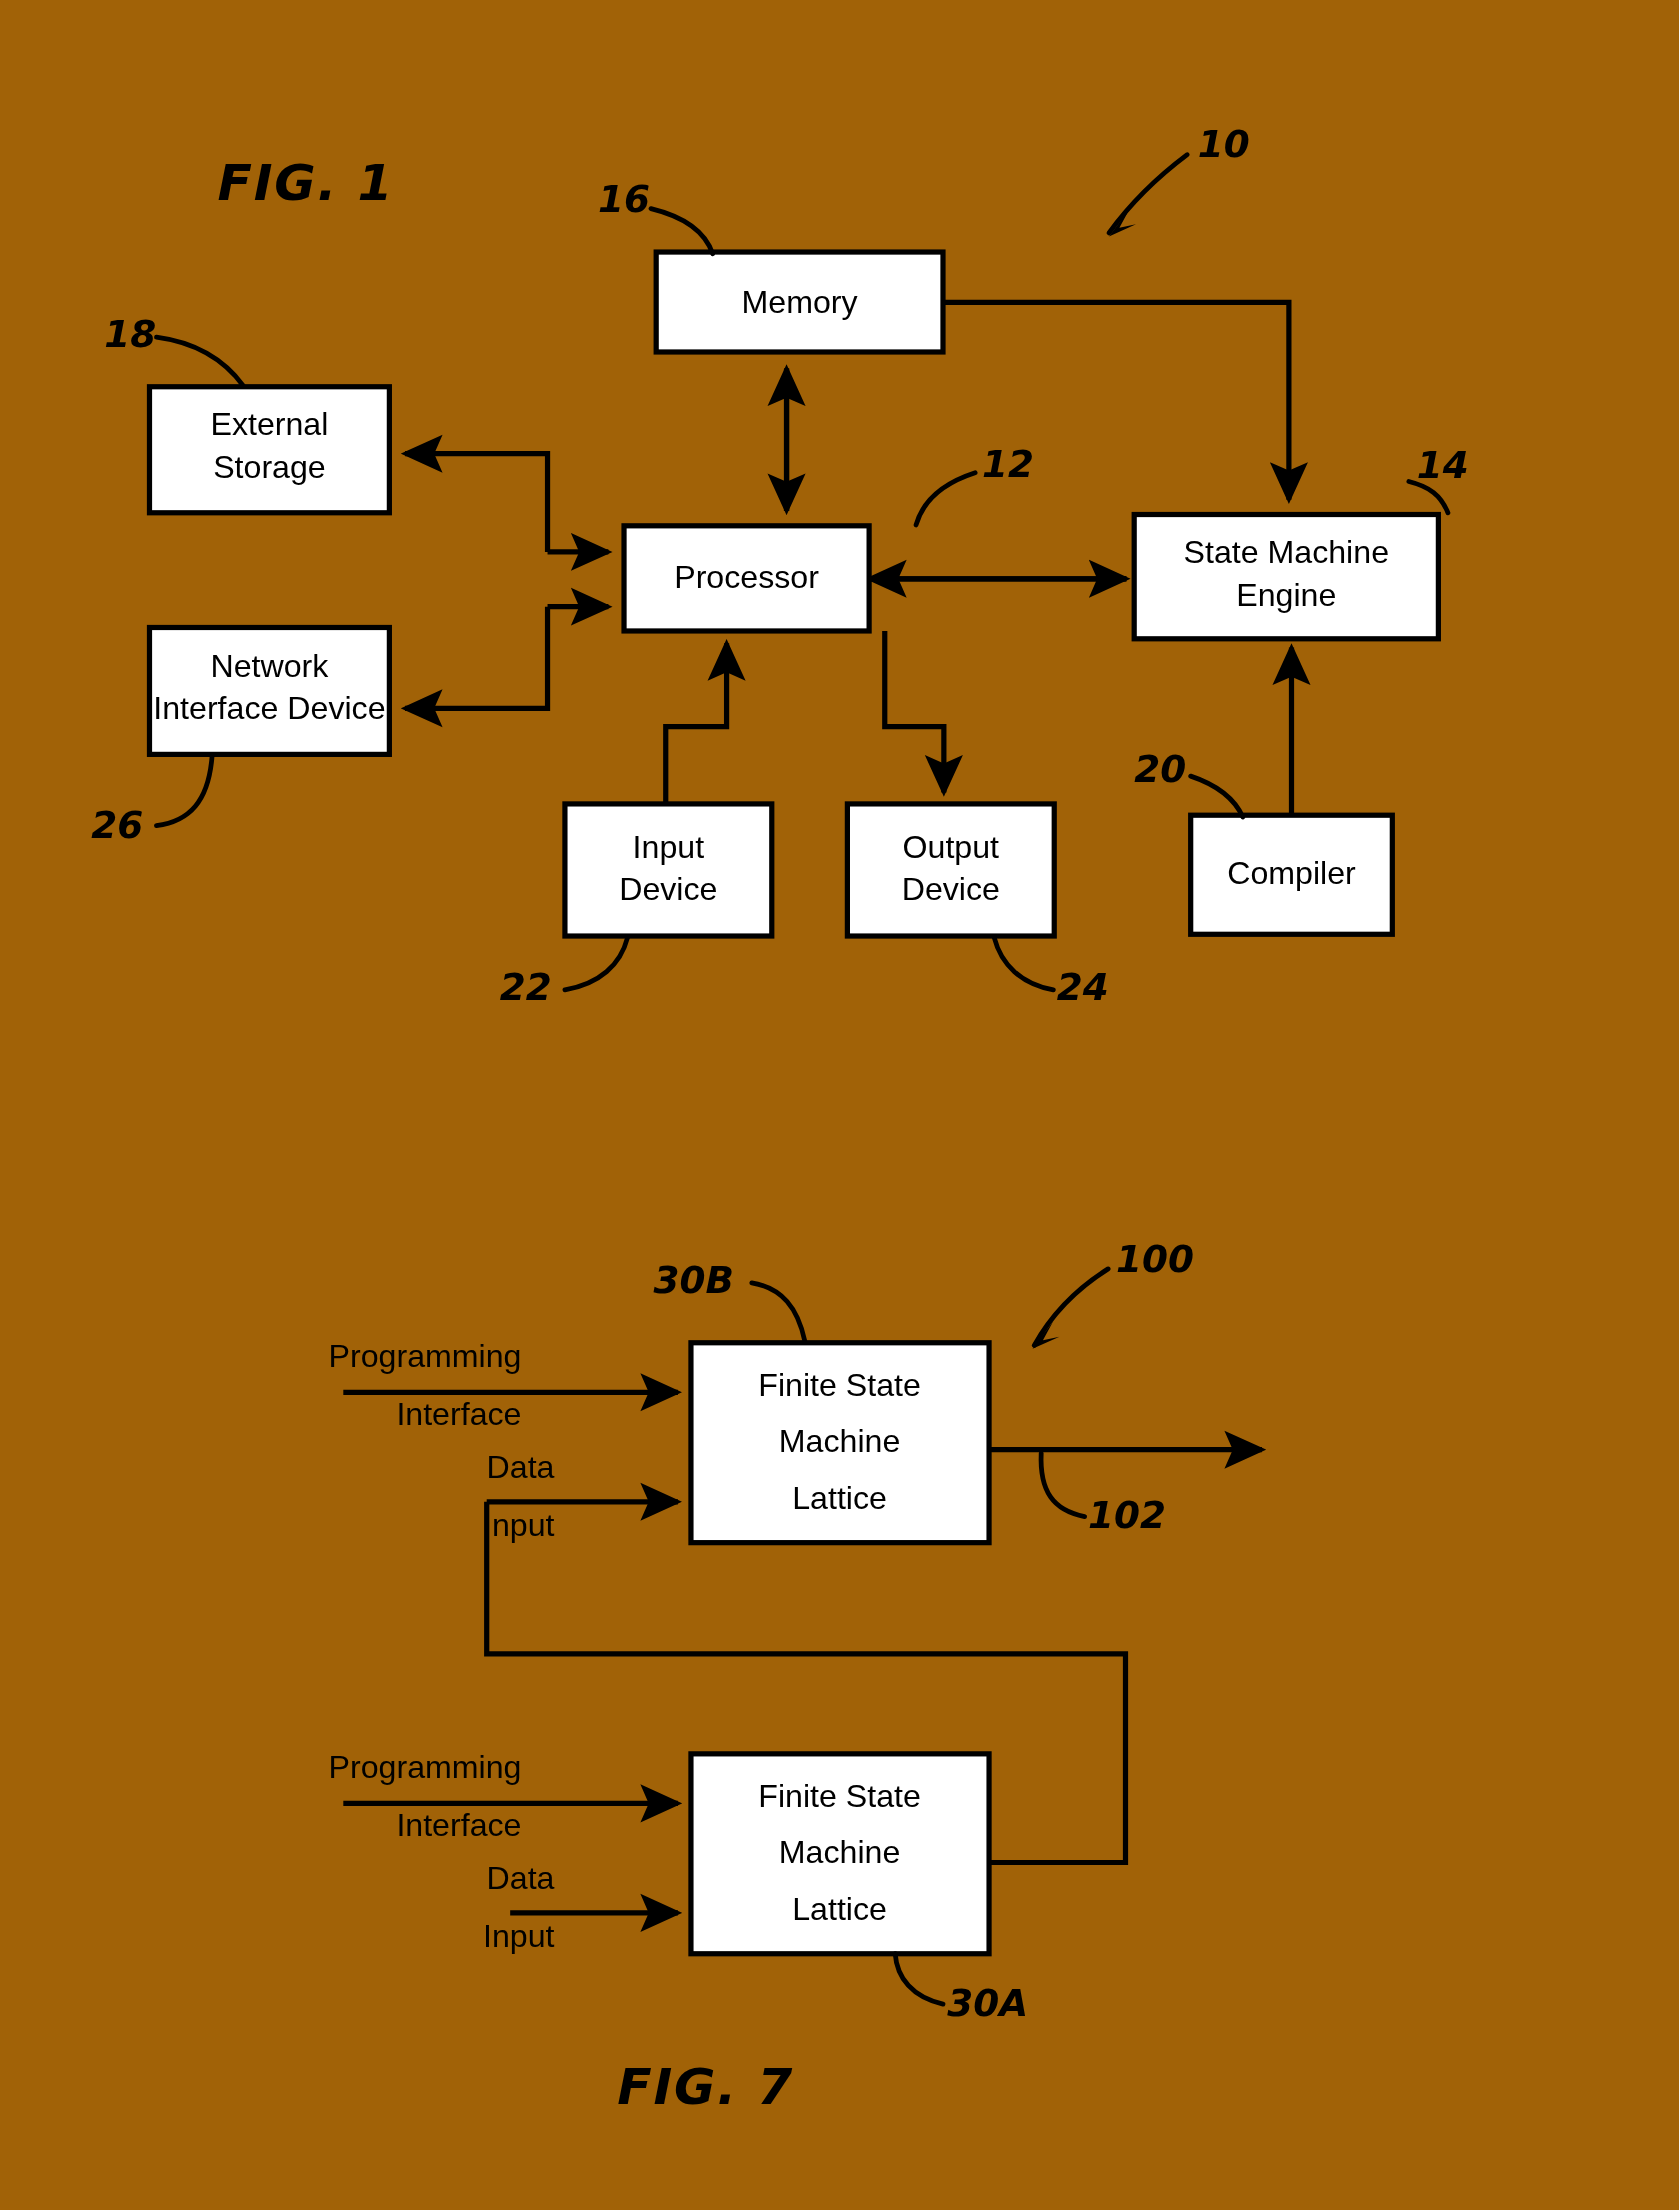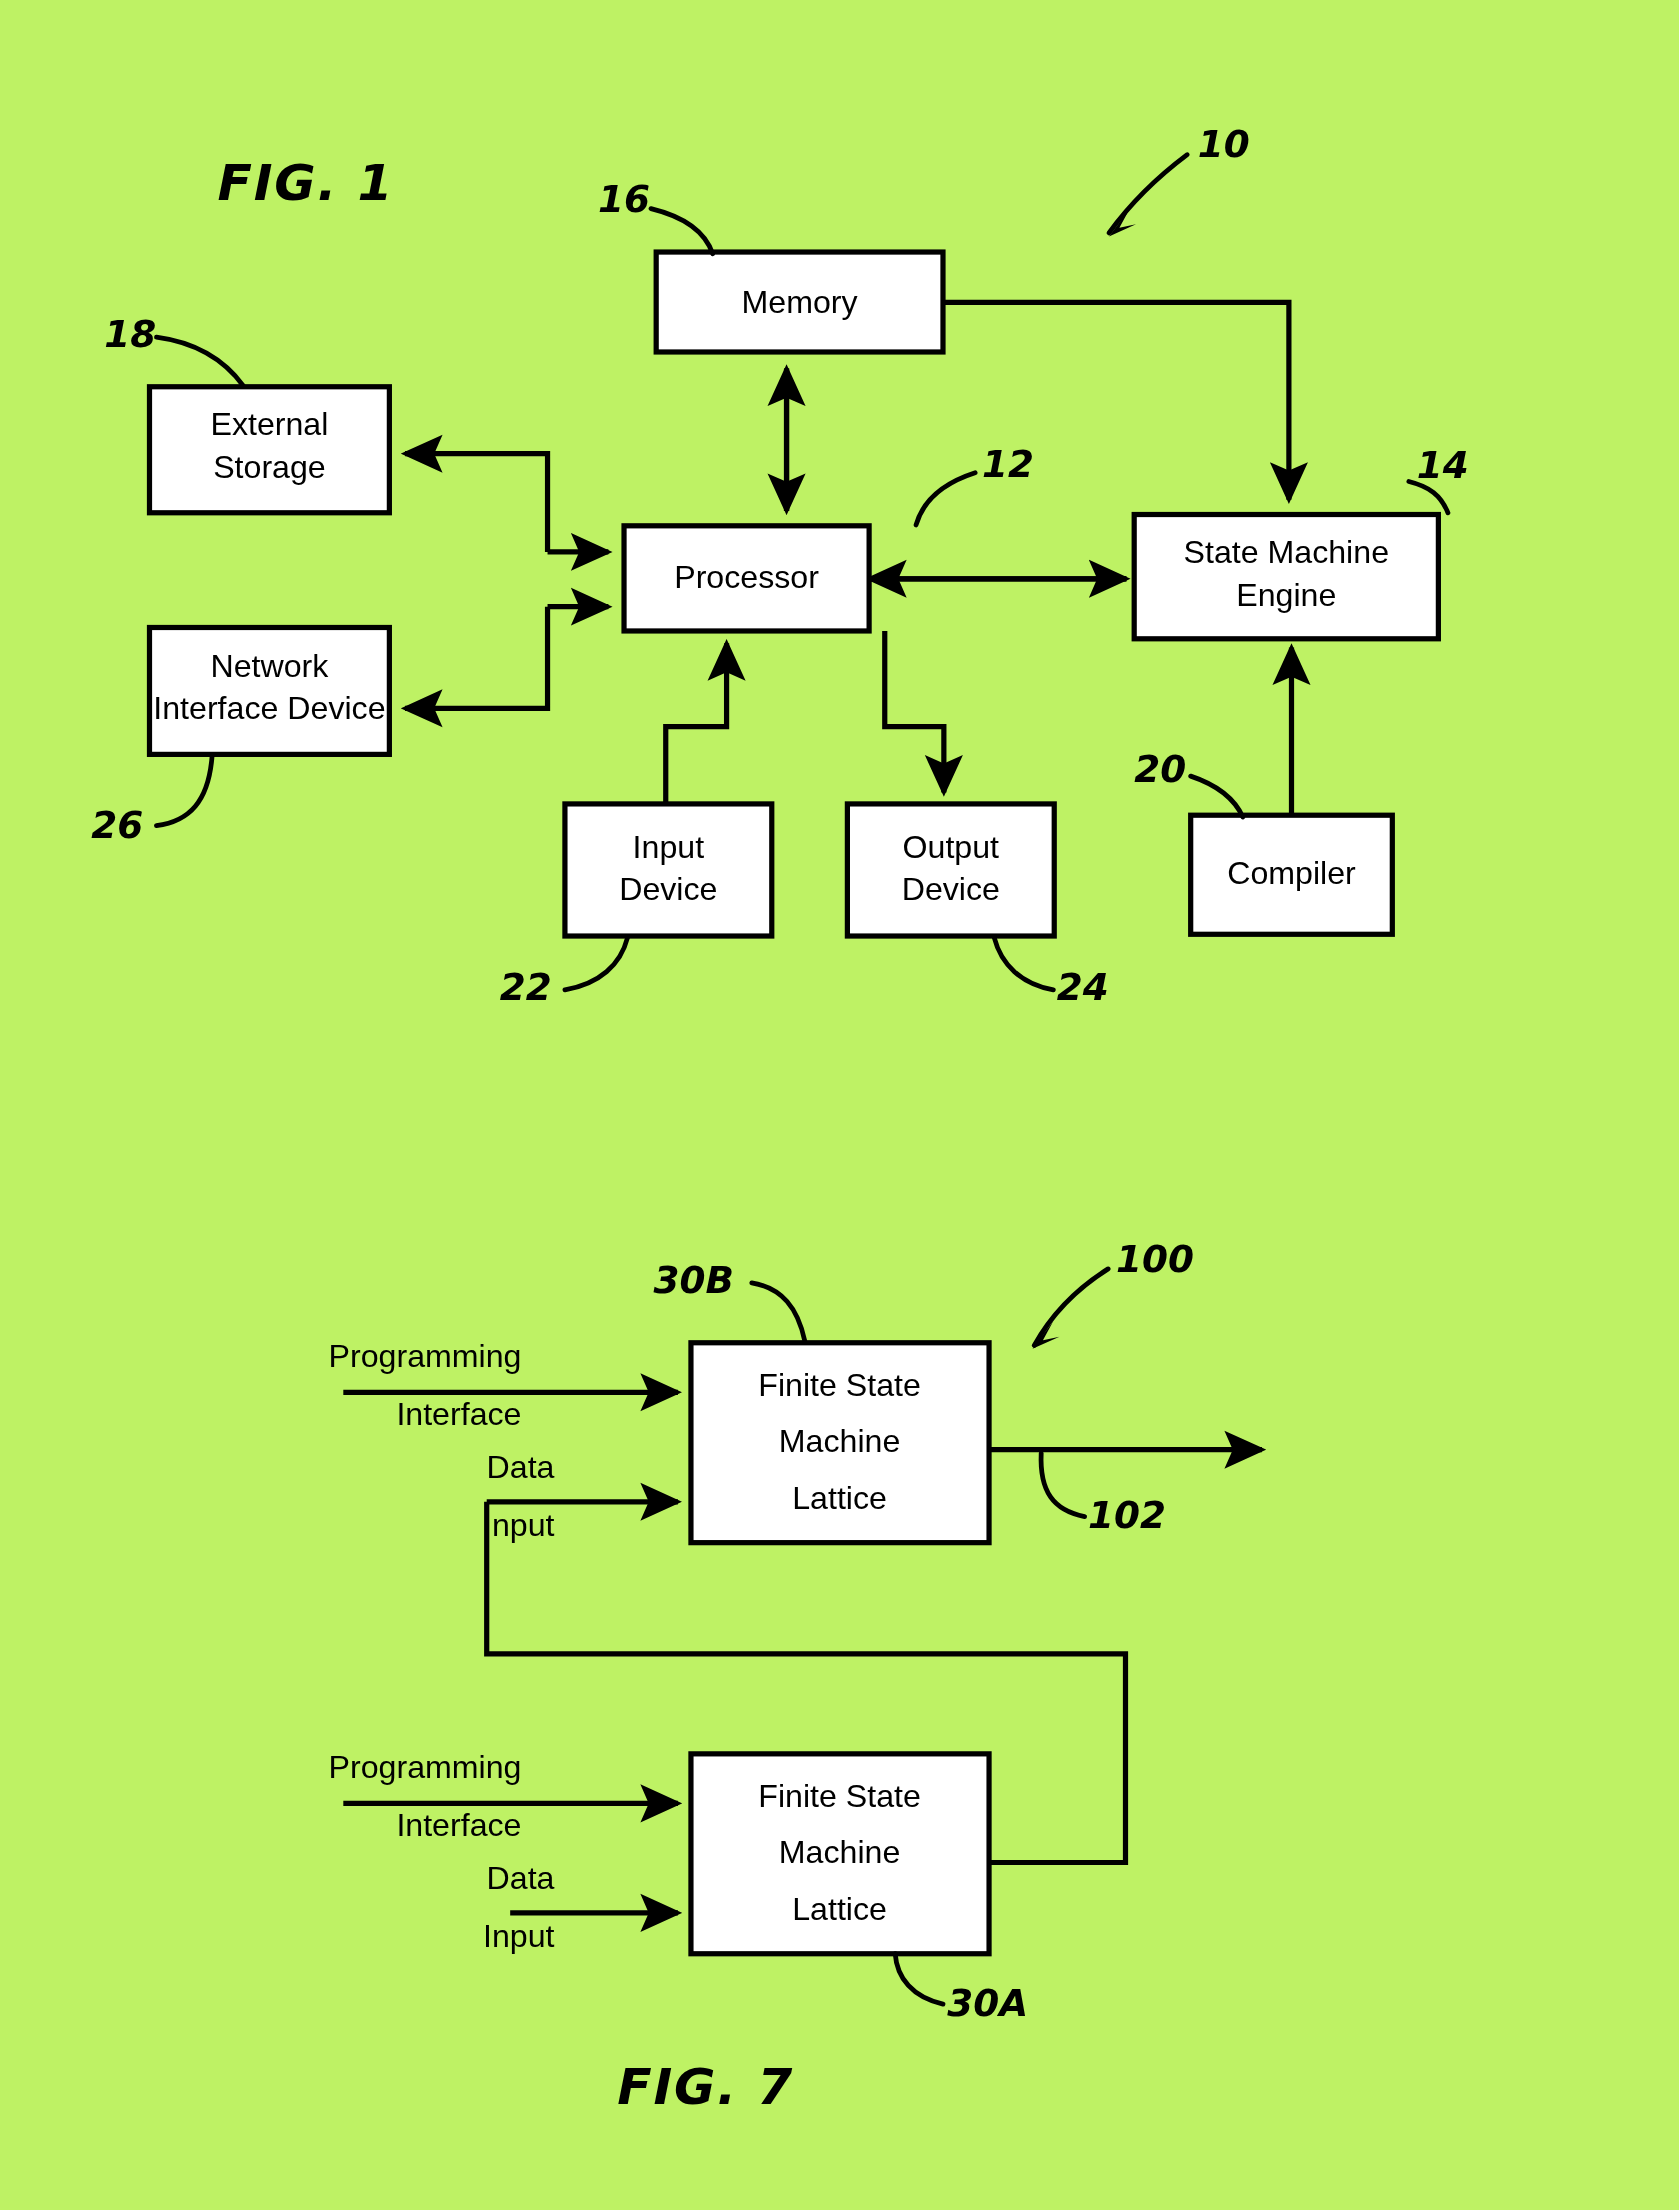--- a/index.html
+++ b/index.html
@@ -10,21 +10,21 @@
   body {
     width: 1680px;
     height: 2211px;
     font-family: "Liberation Sans", sans-serif;
     overflow: hidden;
   }
   #sheet {
     position: relative;
     width: 1680px;
     height: 2211px;
-    background: #bef264;
+    background: #a16207;
   }
   svg.diagram {
     position: absolute;
     top: 0;
     left: 0;
     width: 1680px;
     height: 2211px;
   }
   .blk {
     fill: #ffffff;

